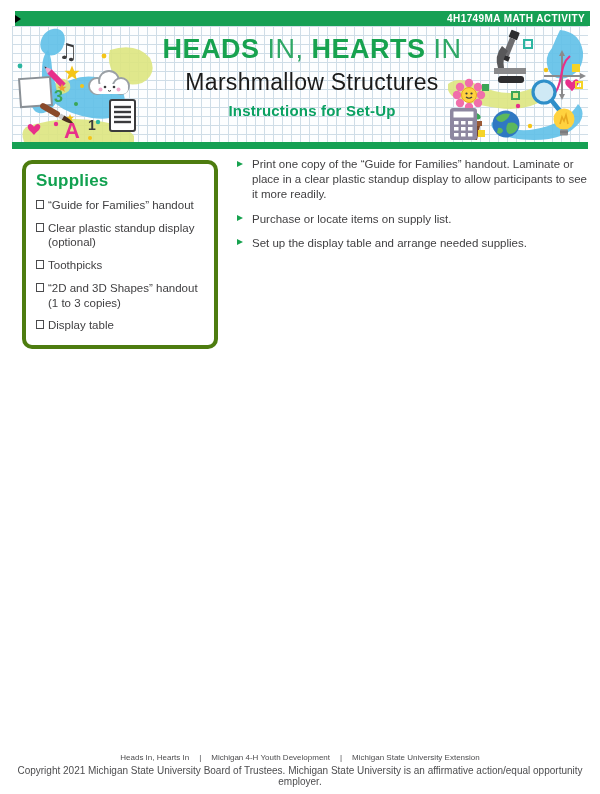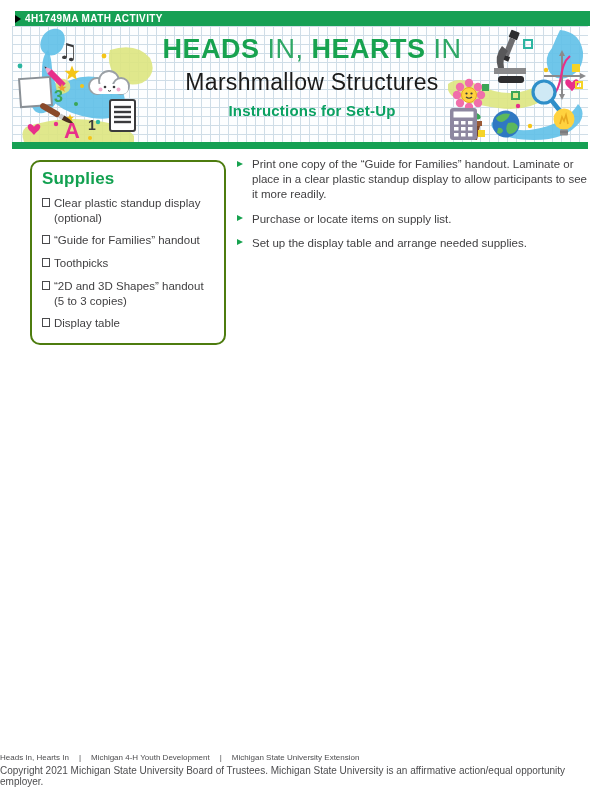--- a/index.html
+++ b/index.html
@@ -1,21 +1,21 @@
 <!DOCTYPE html>
 <html><head>
 <meta charset="utf-8">
 <style>
   html,body{margin:0;padding:0;background:#ffffff;}
   .page{position:relative;width:600px;height:794px;background:#ffffff;overflow:hidden;
         font-family:"Liberation Sans",sans-serif;color:#414042;}
 
   
   .topbar{position:absolute;left:15px;right:10px;top:11px;height:15px;background:#16a054;
-          display:flex;align-items:center;justify-content:flex-start;padding-right:5px;box-sizing:border-box;}
+          display:flex;align-items:center;justify-content:space-between;padding-right:5px;box-sizing:border-box;}
   .topbar .arrow{width:0;height:0;border-left:6px solid #000000;border-top:4px solid transparent;
           border-bottom:4px solid transparent;margin-right:4px;}
   .topbar .code{color:#ffffff;font-size:10px;font-weight:bold;letter-spacing:.4px;white-space:nowrap;}
 
   
   .banner{position:absolute;left:12px;right:12px;top:26px;height:116px;background-color:#fdfeff;
           background-image:linear-gradient(#cfdde7 1px,transparent 1px),
                            linear-gradient(90deg,#cfdde7 1px,transparent 1px);
           background-size:9px 9px;overflow:hidden;}
   .banner-text{position:absolute;left:140px;width:320px;top:9px;text-align:center;line-height:1.05;}
@@ -25,40 +25,40 @@
   .subtitle{font-size:23px;font-weight:normal;color:#1b1b1b;margin-top:7px;letter-spacing:.3px;}
   .tagline{font-size:15px;font-weight:bold;color:#0ba162;margin-top:9px;letter-spacing:.2px;}
   .doodles{position:absolute;top:0;}
   .doodles.left{left:0;}
   .doodles.right{right:0;}
 
   
   .divider{position:absolute;left:12px;right:12px;top:142px;height:7px;background:#16a054;}
 
   
-  .supplies{position:absolute;left:30px;top:160px;width:196px;box-sizing:border-box;
-            border:2px solid #4d7c0f;border-radius:10px;padding:5px 10px 12px 10px;background:#ffffff;}
+  .supplies{position:absolute;left:22px;top:160px;width:196px;box-sizing:border-box;
+            border:4px solid #4d7c0f;border-radius:10px;padding:5px 10px 12px 10px;background:#ffffff;}
   .supplies h2{margin:2px 0 7px 0;font-size:17px;color:#12a150;letter-spacing:.2px;}
   .supplies ul{list-style:none;margin:0;padding:0;}
   .supplies li{position:relative;padding-left:12px;font-size:11.5px;line-height:1.28;
                color:#414042;margin-bottom:8px;}
   .supplies li:last-child{margin-bottom:0;}
   .cb{position:absolute;left:0;top:2px;width:6px;height:7px;border:1.4px solid #4a4a4c;background:#fff;}
 
   
   .prep{position:absolute;left:235px;top:157px;width:352px;}
   .prep h2{margin:0 0 8px 0;font-size:17.5px;color:#12a150;letter-spacing:.2px;}
   .prep ul{list-style:none;margin:0;padding:0;}
   .prep li{position:relative;padding-left:17px;font-size:11.5px;line-height:1.32;
            color:#414042;margin-bottom:9px;}
   .tri{position:absolute;left:2px;top:3.5px;width:0;height:0;border-left:6px solid #17a24f;
        border-top:3.5px solid transparent;border-bottom:3.5px solid transparent;}
 
   
-  .footer{position:absolute;left:0;right:0;top:753px;text-align:left;color:#4d4d4f;}
+  .footer{position:absolute;left:0;right:0;top:753px;text-align:center;color:#4d4d4f;}
   .f1{font-size:8px;}
   .f1 .sep{margin:0 10px;}
   .f2{font-size:10px;margin-top:3px;}
 </style>
 </head>
 <body>
 
 <div class="page">
 
   <div class="topbar">
@@ -243,24 +243,24 @@
       <circle cx="98" cy="44" r="2.2" fill="#f5c518"></circle>
       <circle cx="82" cy="100" r="2.2" fill="#f5c518"></circle>
     </svg>
   </div>
 
   <div class="divider"></div>
 
   <div class="supplies">
     <h2>Supplies</h2>
     <ul>
+      <li><span class="cb"></span><span>“Guide for Families” handout</span></li>
       <li><span class="cb"></span><span>Clear plastic standup display (optional)</span></li>
-      <li><span class="cb"></span><span>“Guide for Families” handout</span></li>
       <li><span class="cb"></span><span>Toothpicks</span></li>
-      <li><span class="cb"></span><span>“2D and 3D Shapes” handout (5 to 3 copies)</span></li>
+      <li><span class="cb"></span><span>“2D and 3D Shapes” handout (1 to 3 copies)</span></li>
       <li><span class="cb"></span><span>Display table</span></li>
     </ul>
   </div>
 
   <div class="prep">
     <ul>
       <li><span class="tri"></span><span>Print one copy of the “Guide for Families” handout. Laminate or place in a clear plastic standup display to allow participants to see it more readily.</span></li>
       <li><span class="tri"></span><span>Purchase or locate items on supply list.</span></li>
       <li><span class="tri"></span><span>Set up the display table and arrange needed supplies.</span></li>
     </ul>

